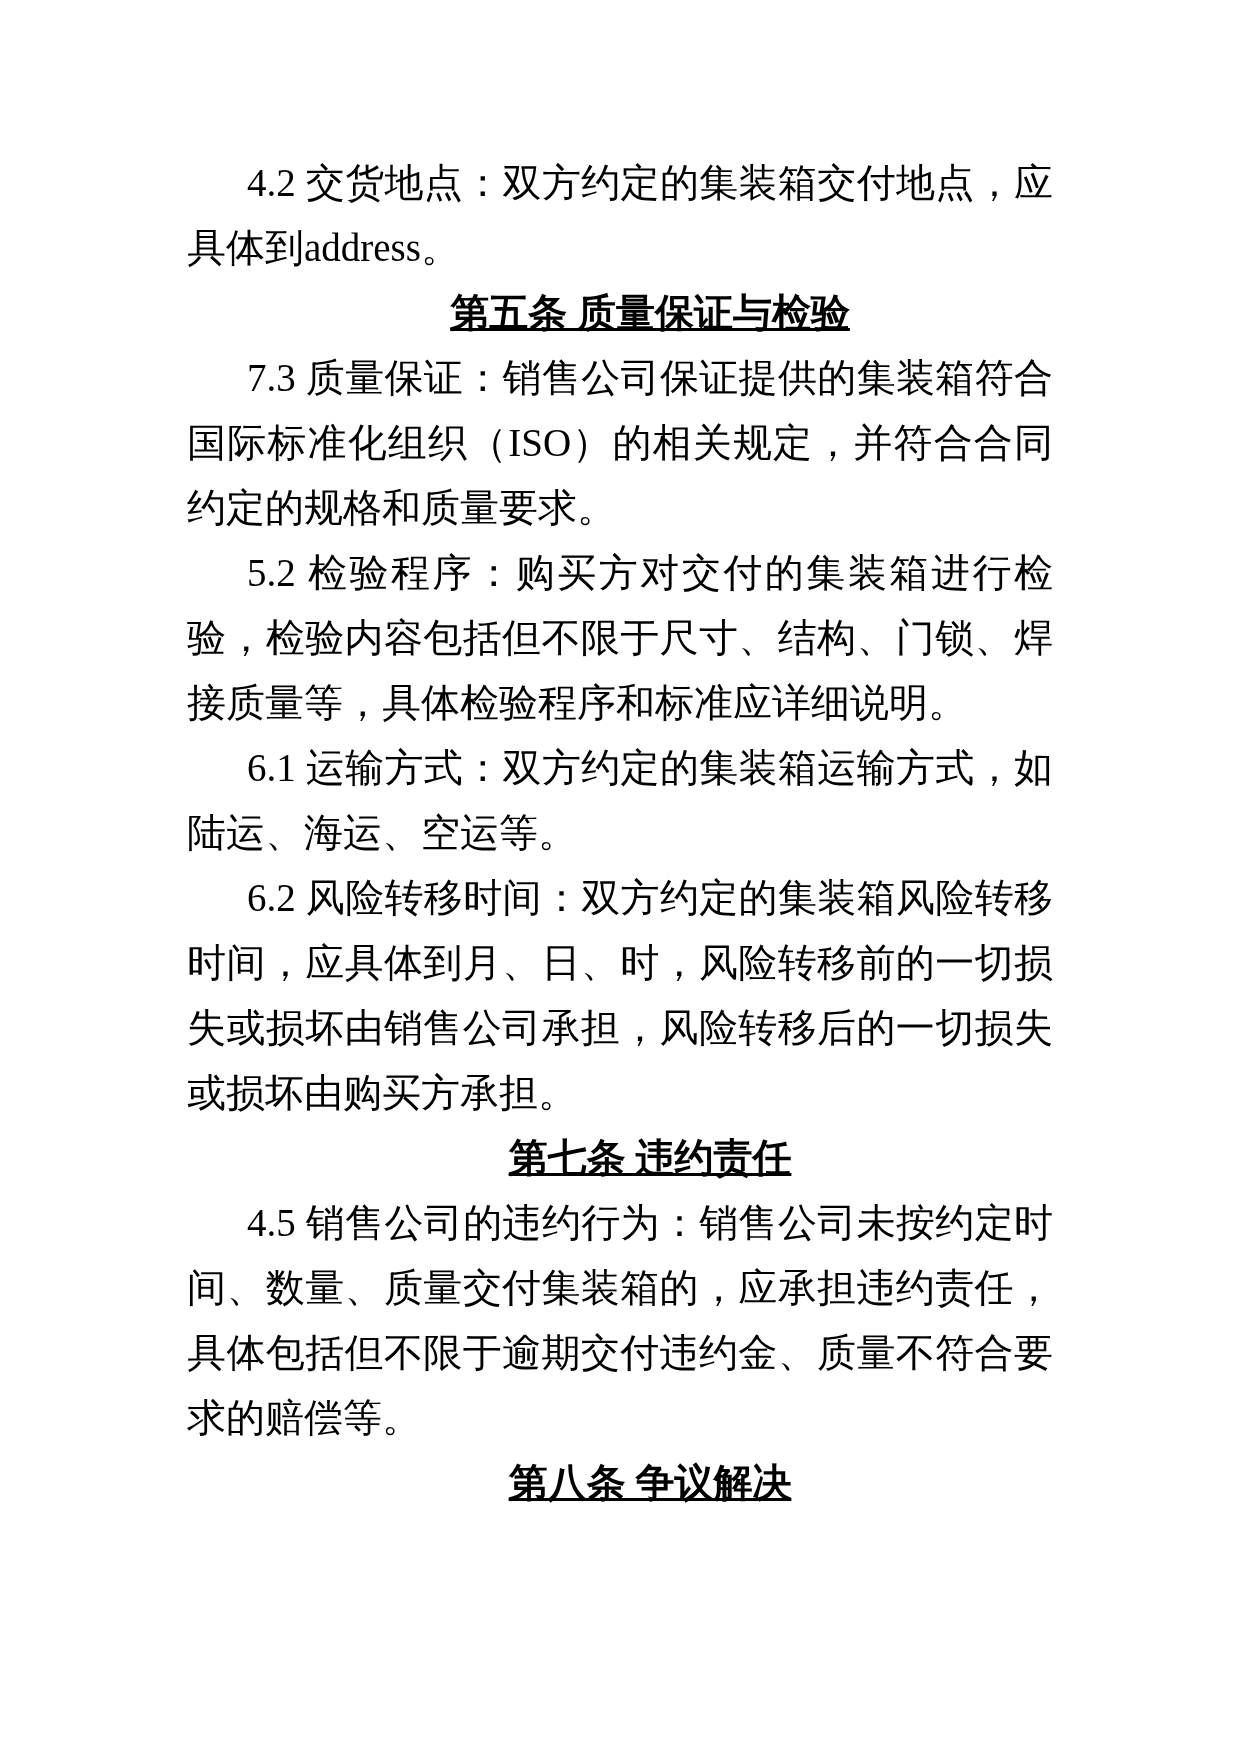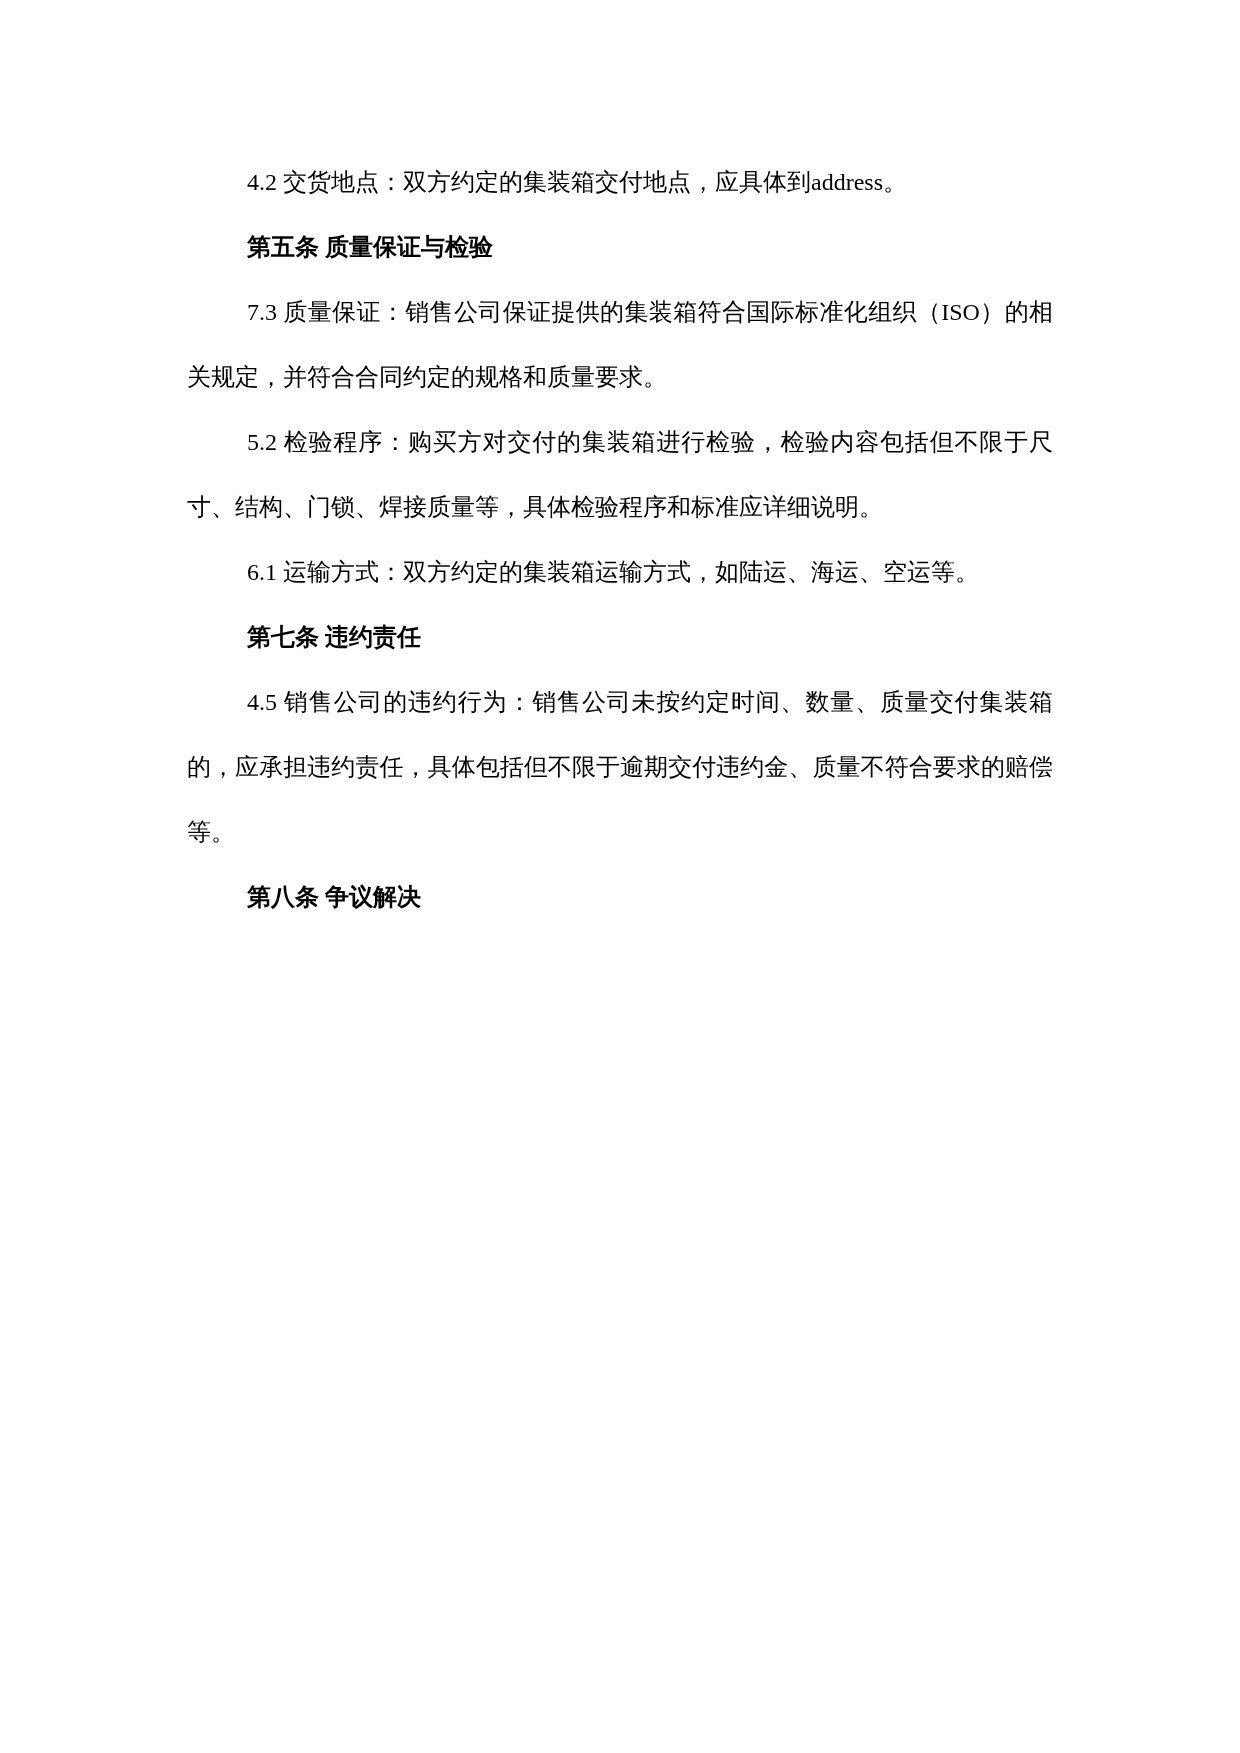--- a/index.html
+++ b/index.html
@@ -17,40 +17,42 @@
   .content {
     position: absolute;
     top: 150px;
     left: 187px;
     width: 866px;
   }
   .block {
     margin: 0;
     padding: 0;
     font-family: "Liberation Serif", "DejaVu Serif", serif;
-    font-size: 24px;
+    font-size: 39px;
     line-height: 65px;
     color: #000000;
     text-align: justify;
     text-justify: inter-ideograph;
     text-indent: 60px;
     word-break: break-word;
   }
   .heading {
     font-weight: 700;
-    text-align: left;
+    text-align: center;
+    text-decoration: underline;
   }
 </style>
 </head>
 <body>
 
 <div class="page">
   <div class="content">
     <p class="block">4.2 交货地点：双方约定的集装箱交付地点，应具体到address。</p>
     <p class="block heading">第五条 质量保证与检验</p>
     <p class="block">7.3 质量保证：销售公司保证提供的集装箱符合国际标准化组织（ISO）的相关规定，并符合合同约定的规格和质量要求。</p>
     <p class="block">5.2 检验程序：购买方对交付的集装箱进行检验，检验内容包括但不限于尺寸、结构、门锁、焊接质量等，具体检验程序和标准应详细说明。</p>
     <p class="block">6.1 运输方式：双方约定的集装箱运输方式，如陆运、海运、空运等。</p>
+    <p class="block">6.2 风险转移时间：双方约定的集装箱风险转移时间，应具体到月、日、时，风险转移前的一切损失或损坏由销售公司承担，风险转移后的一切损失或损坏由购买方承担。</p>
     <p class="block heading">第七条 违约责任</p>
     <p class="block">4.5 销售公司的违约行为：销售公司未按约定时间、数量、质量交付集装箱的，应承担违约责任，具体包括但不限于逾期交付违约金、质量不符合要求的赔偿等。</p>
     <p class="block heading">第八条 争议解决</p>
   </div>
 </div>
 
 </body></html>

